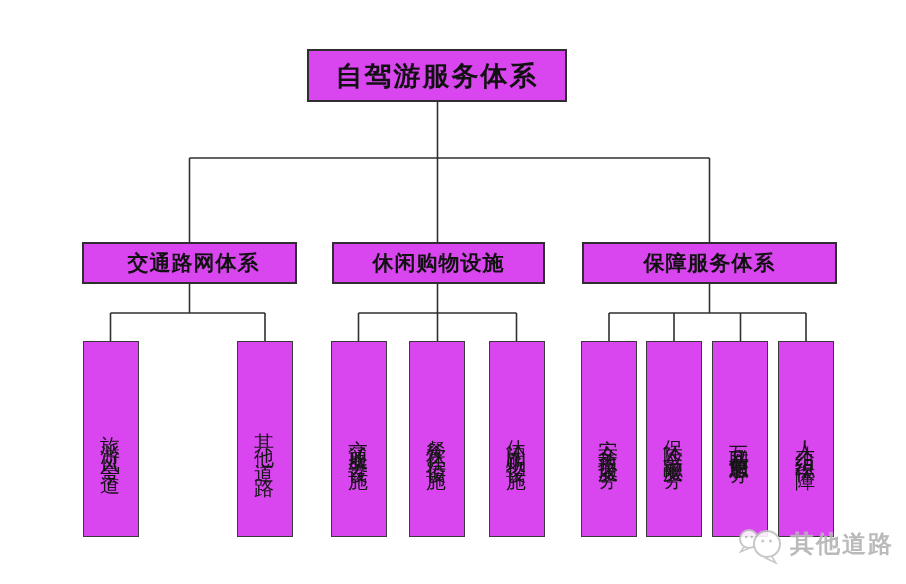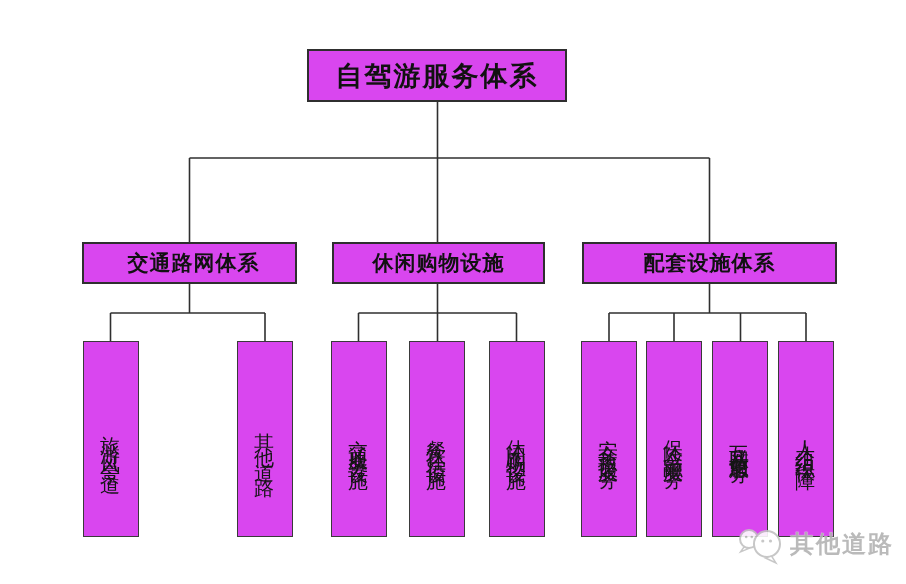--- a/index.html
+++ b/index.html
@@ -77,21 +77,21 @@
     <span>自驾游服务体系</span>
   </div>
 
   <div class="node category-node" style="left:82px;top:242px;width:215px;height:42px;padding-left:8px;">
     <span>交通路网体系</span>
   </div>
   <div class="node category-node" style="left:332px;top:242px;width:213px;height:42px;">
     <span>休闲购物设施</span>
   </div>
   <div class="node category-node" style="left:582px;top:242px;width:255px;height:42px;">
-    <span>配套设施体系</span>
+    <span>保障服务体系</span>
   </div>
 
   <div class="node leaf-node" style="left:83px;top:341px;width:56px;height:196px;">
     <span class="leaf-label ls-5">旅游风景道</span>
   </div>
   <div class="node leaf-node" style="left:237px;top:341px;width:56px;height:196px;">
     <span class="leaf-label ls-4">其他道路</span>
   </div>
 
   <div class="node leaf-node" style="left:331px;top:341px;width:56px;height:196px;">

